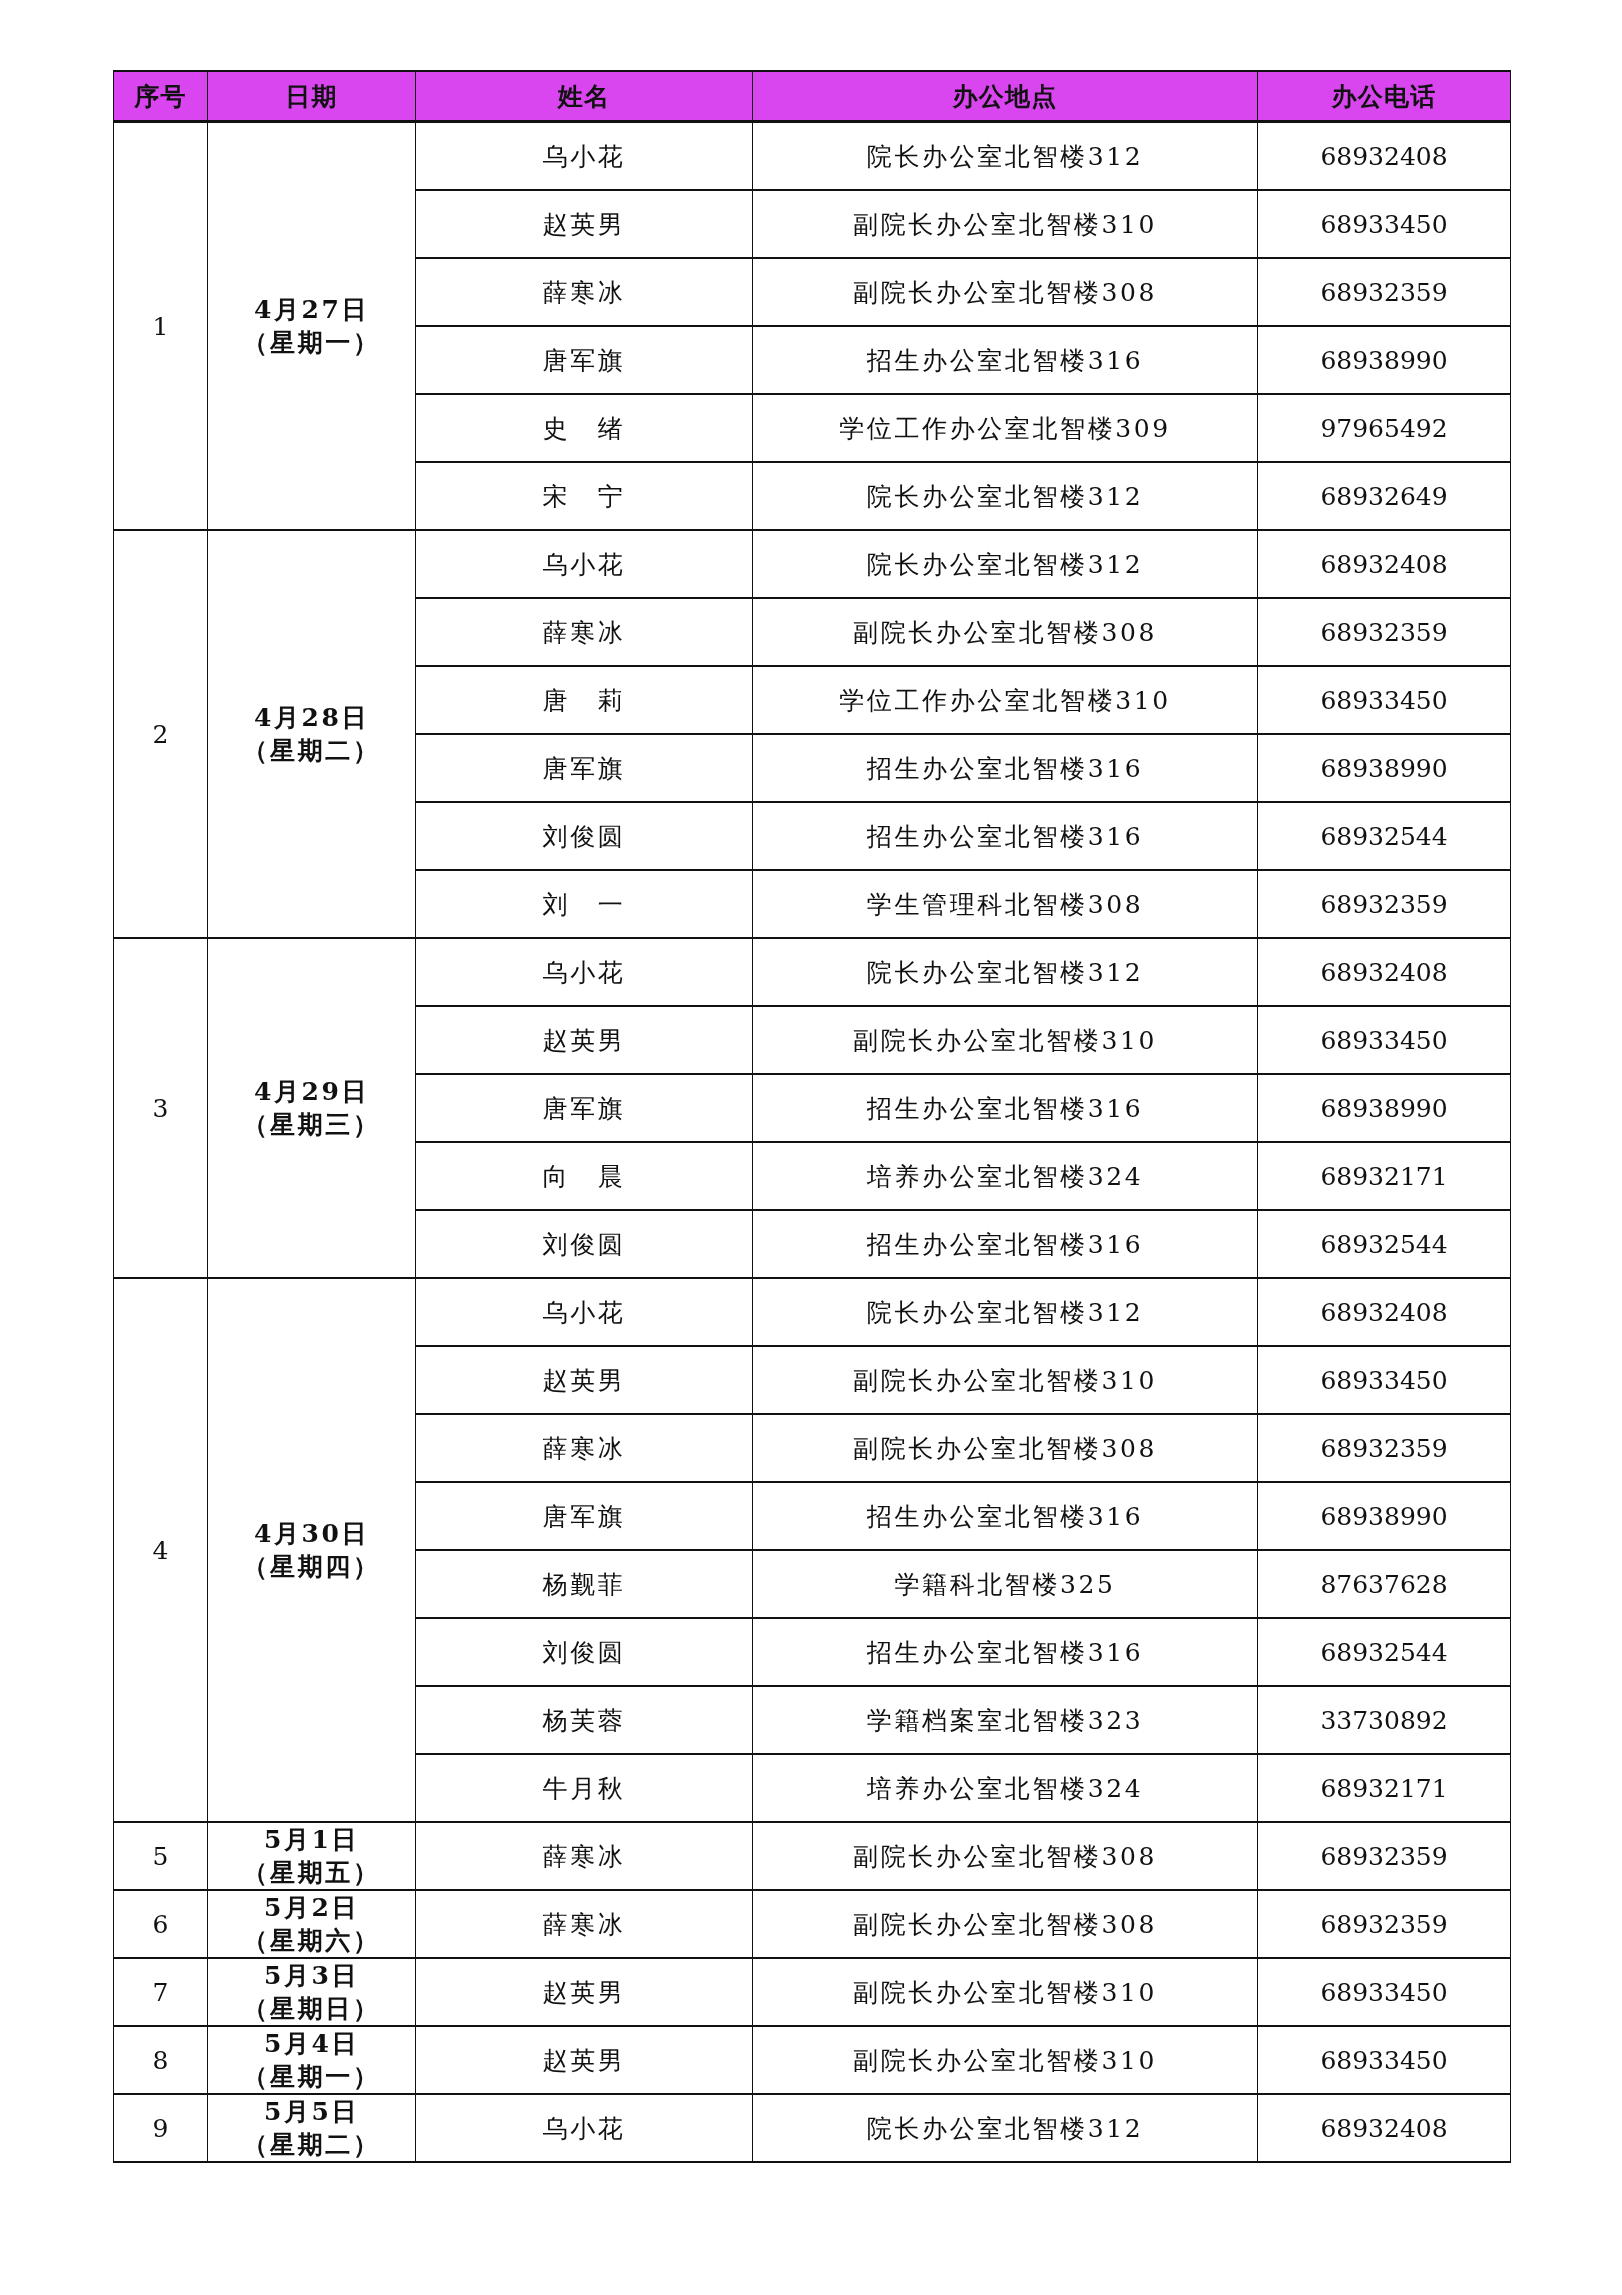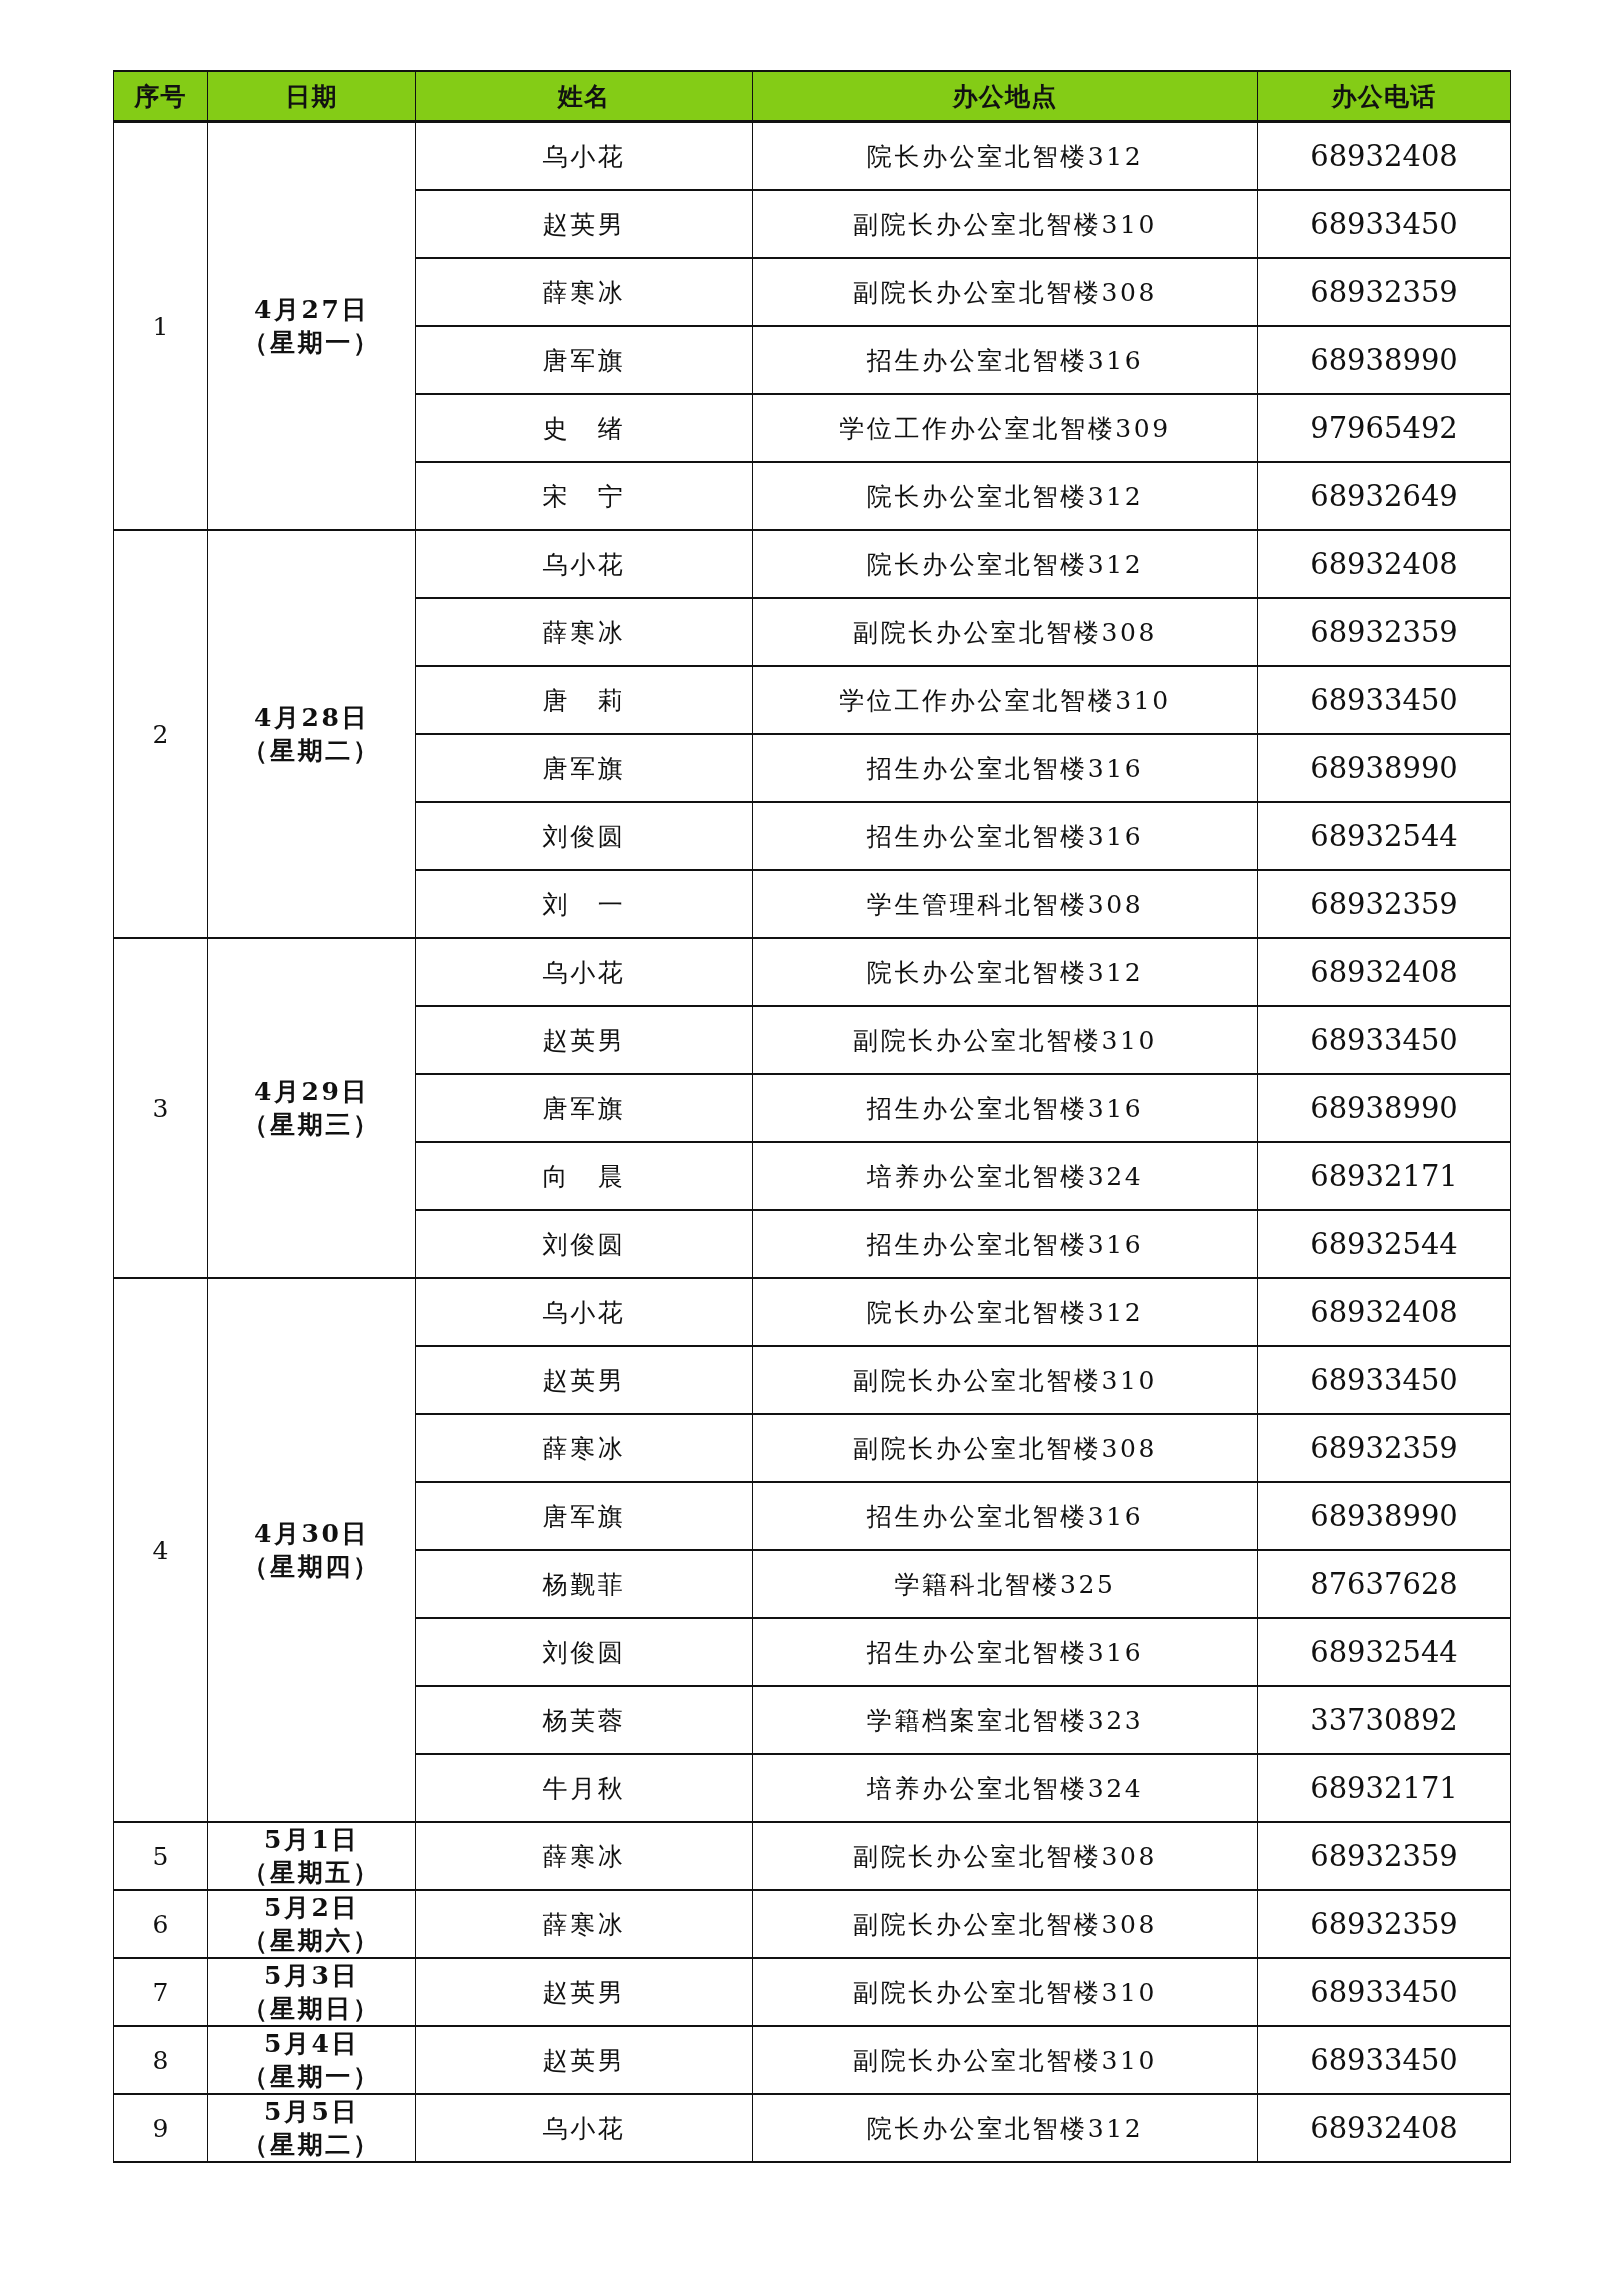--- a/index.html
+++ b/index.html
@@ -33,36 +33,36 @@
     border: 1.3px solid #111111;
     border-top-width: 2px;
     border-bottom-width: 2px;
     text-align: center;
     vertical-align: middle;
     padding: 0;
     overflow: hidden;
     white-space: nowrap;
   }
   table.duty thead th {
-    background: #84cc16;
+    background: #d946ef;
     height: 48px;
     font-size: 25px;
     font-weight: bold;
     letter-spacing: 1.3px;
     border-top-width: 2.6px;
     border-bottom-width: 3.3px;
   }
   table.duty tbody td {
     height: 66px;
     font-size: 25px;
     letter-spacing: 2.6px;
   }
   table.duty tbody td.tel {
     letter-spacing: 0;
-    font-size: 29px;
+    font-size: 25px;
   }
   table.duty tbody td.no {
     letter-spacing: 0;
   }
   .date-line {
     display: block;
     line-height: 33px;
     font-size: 25px;
     font-weight: bold;
   }

